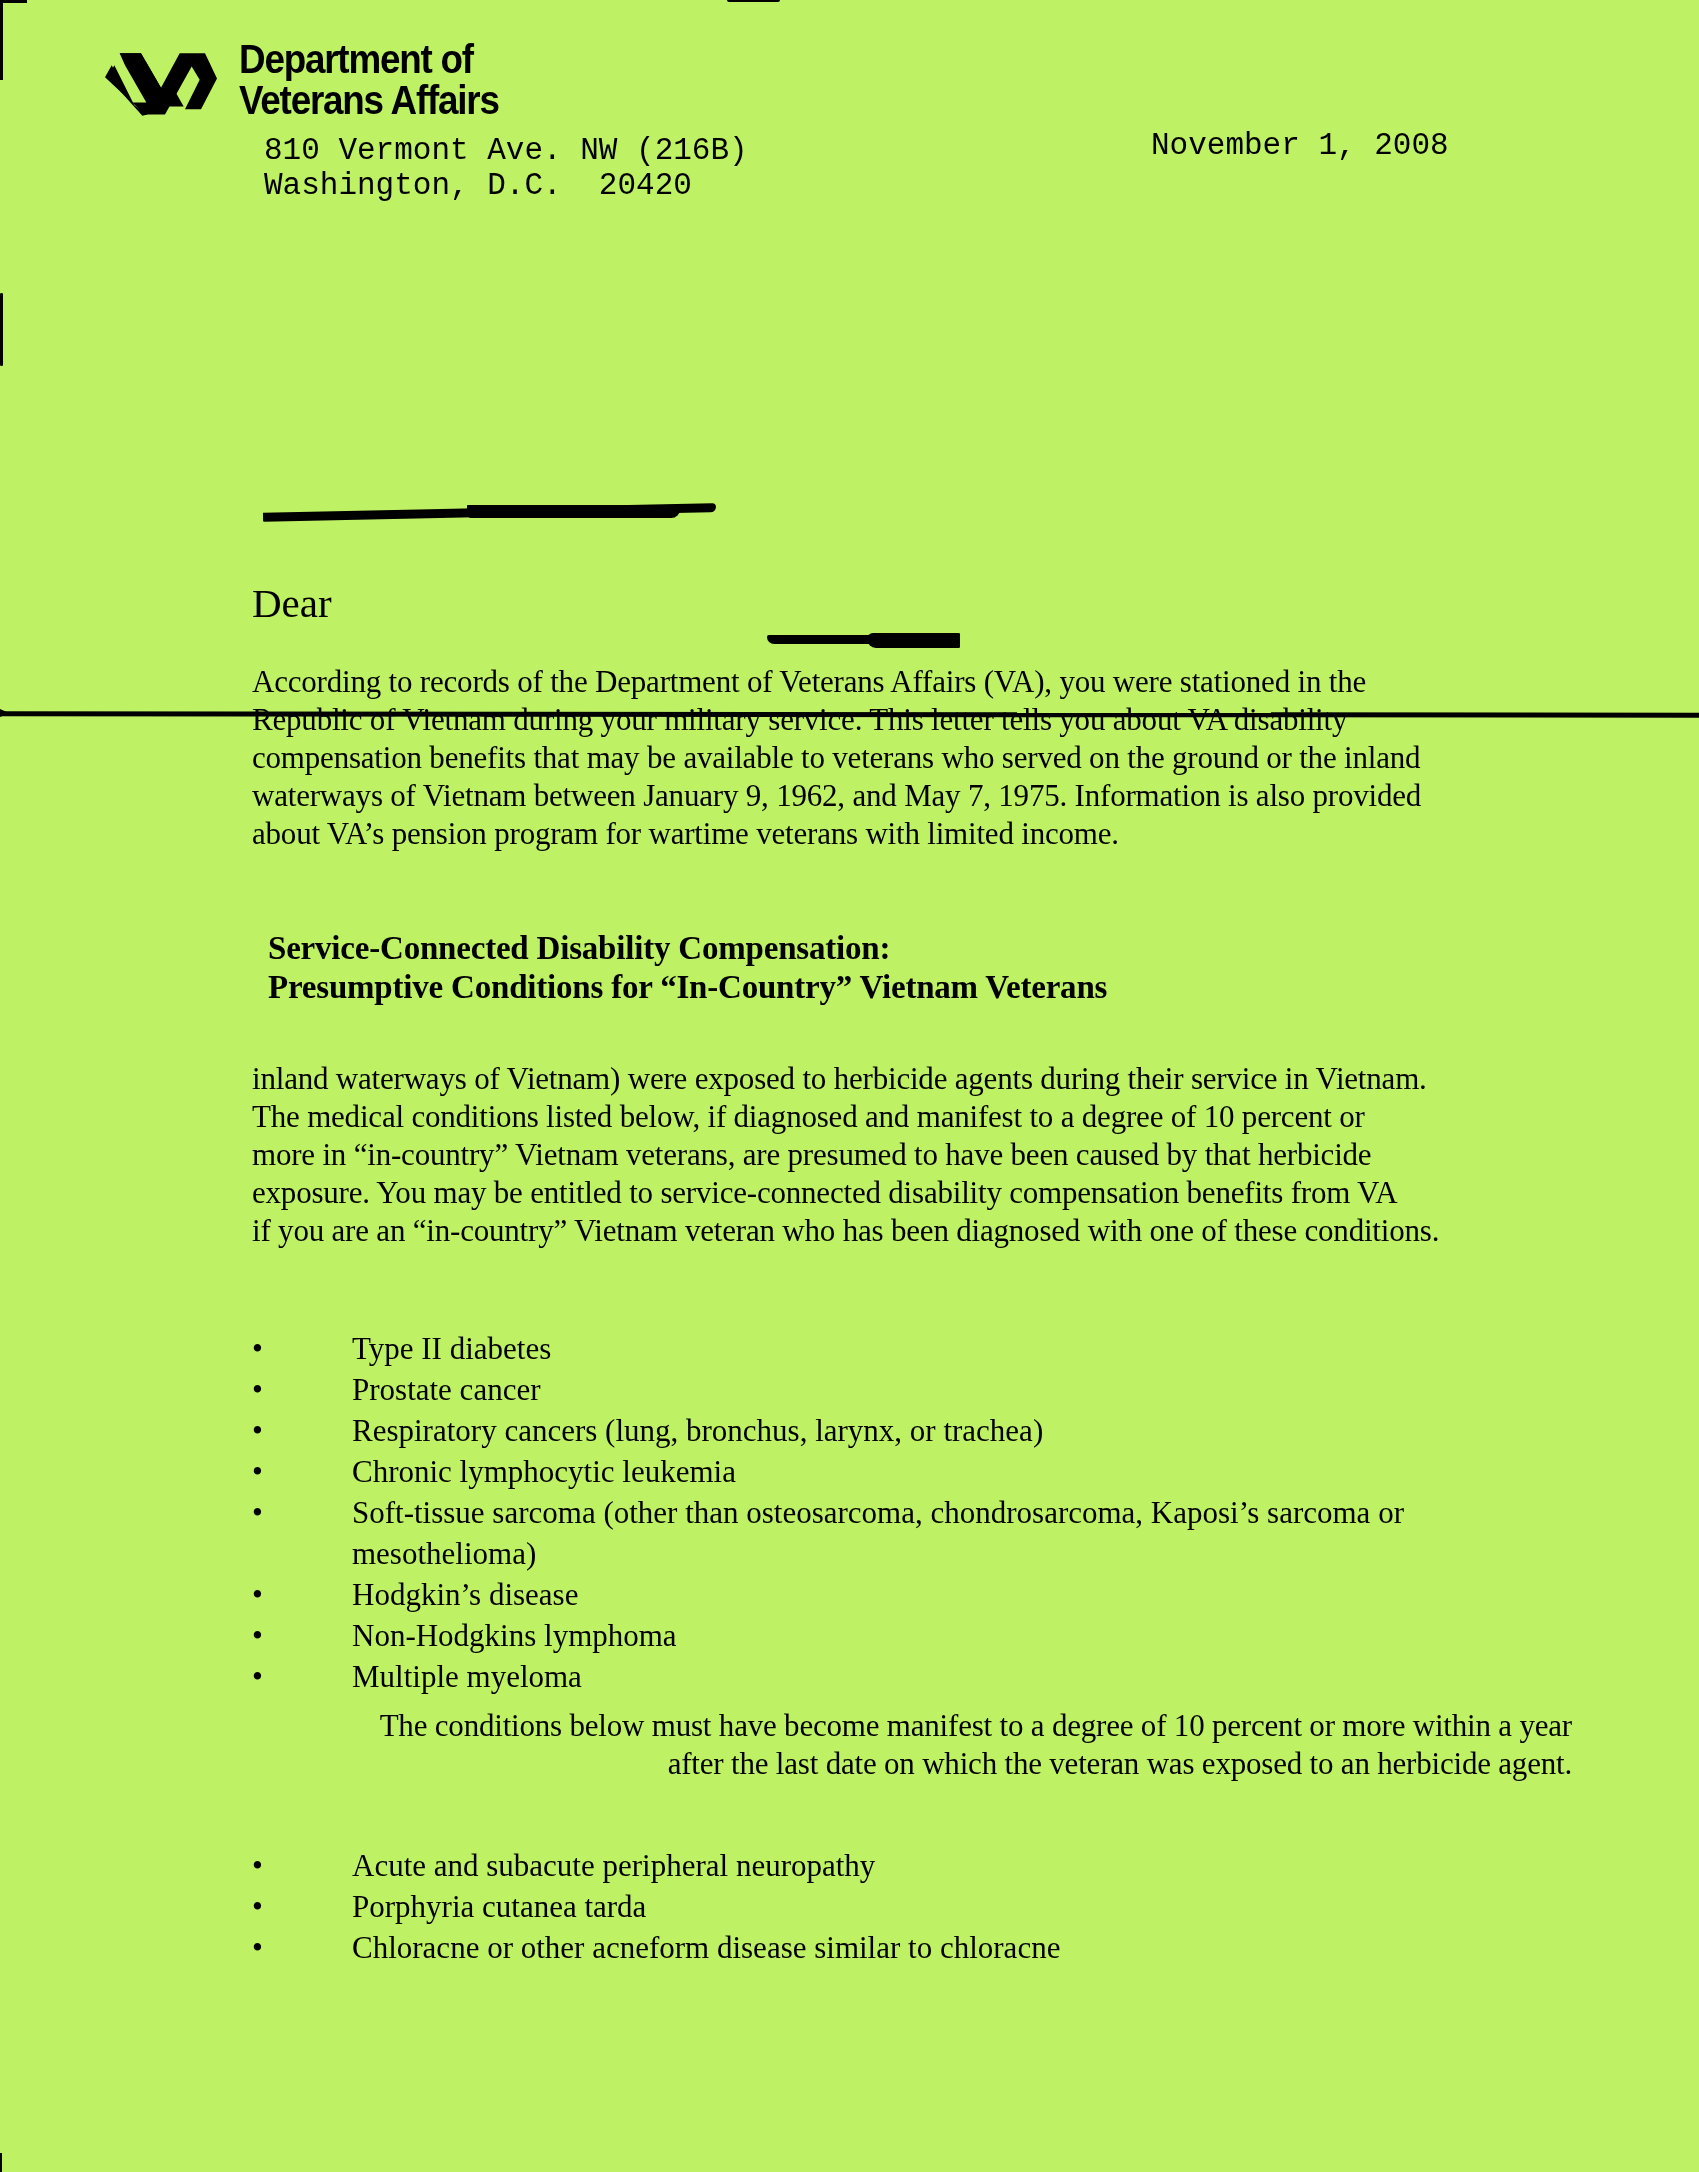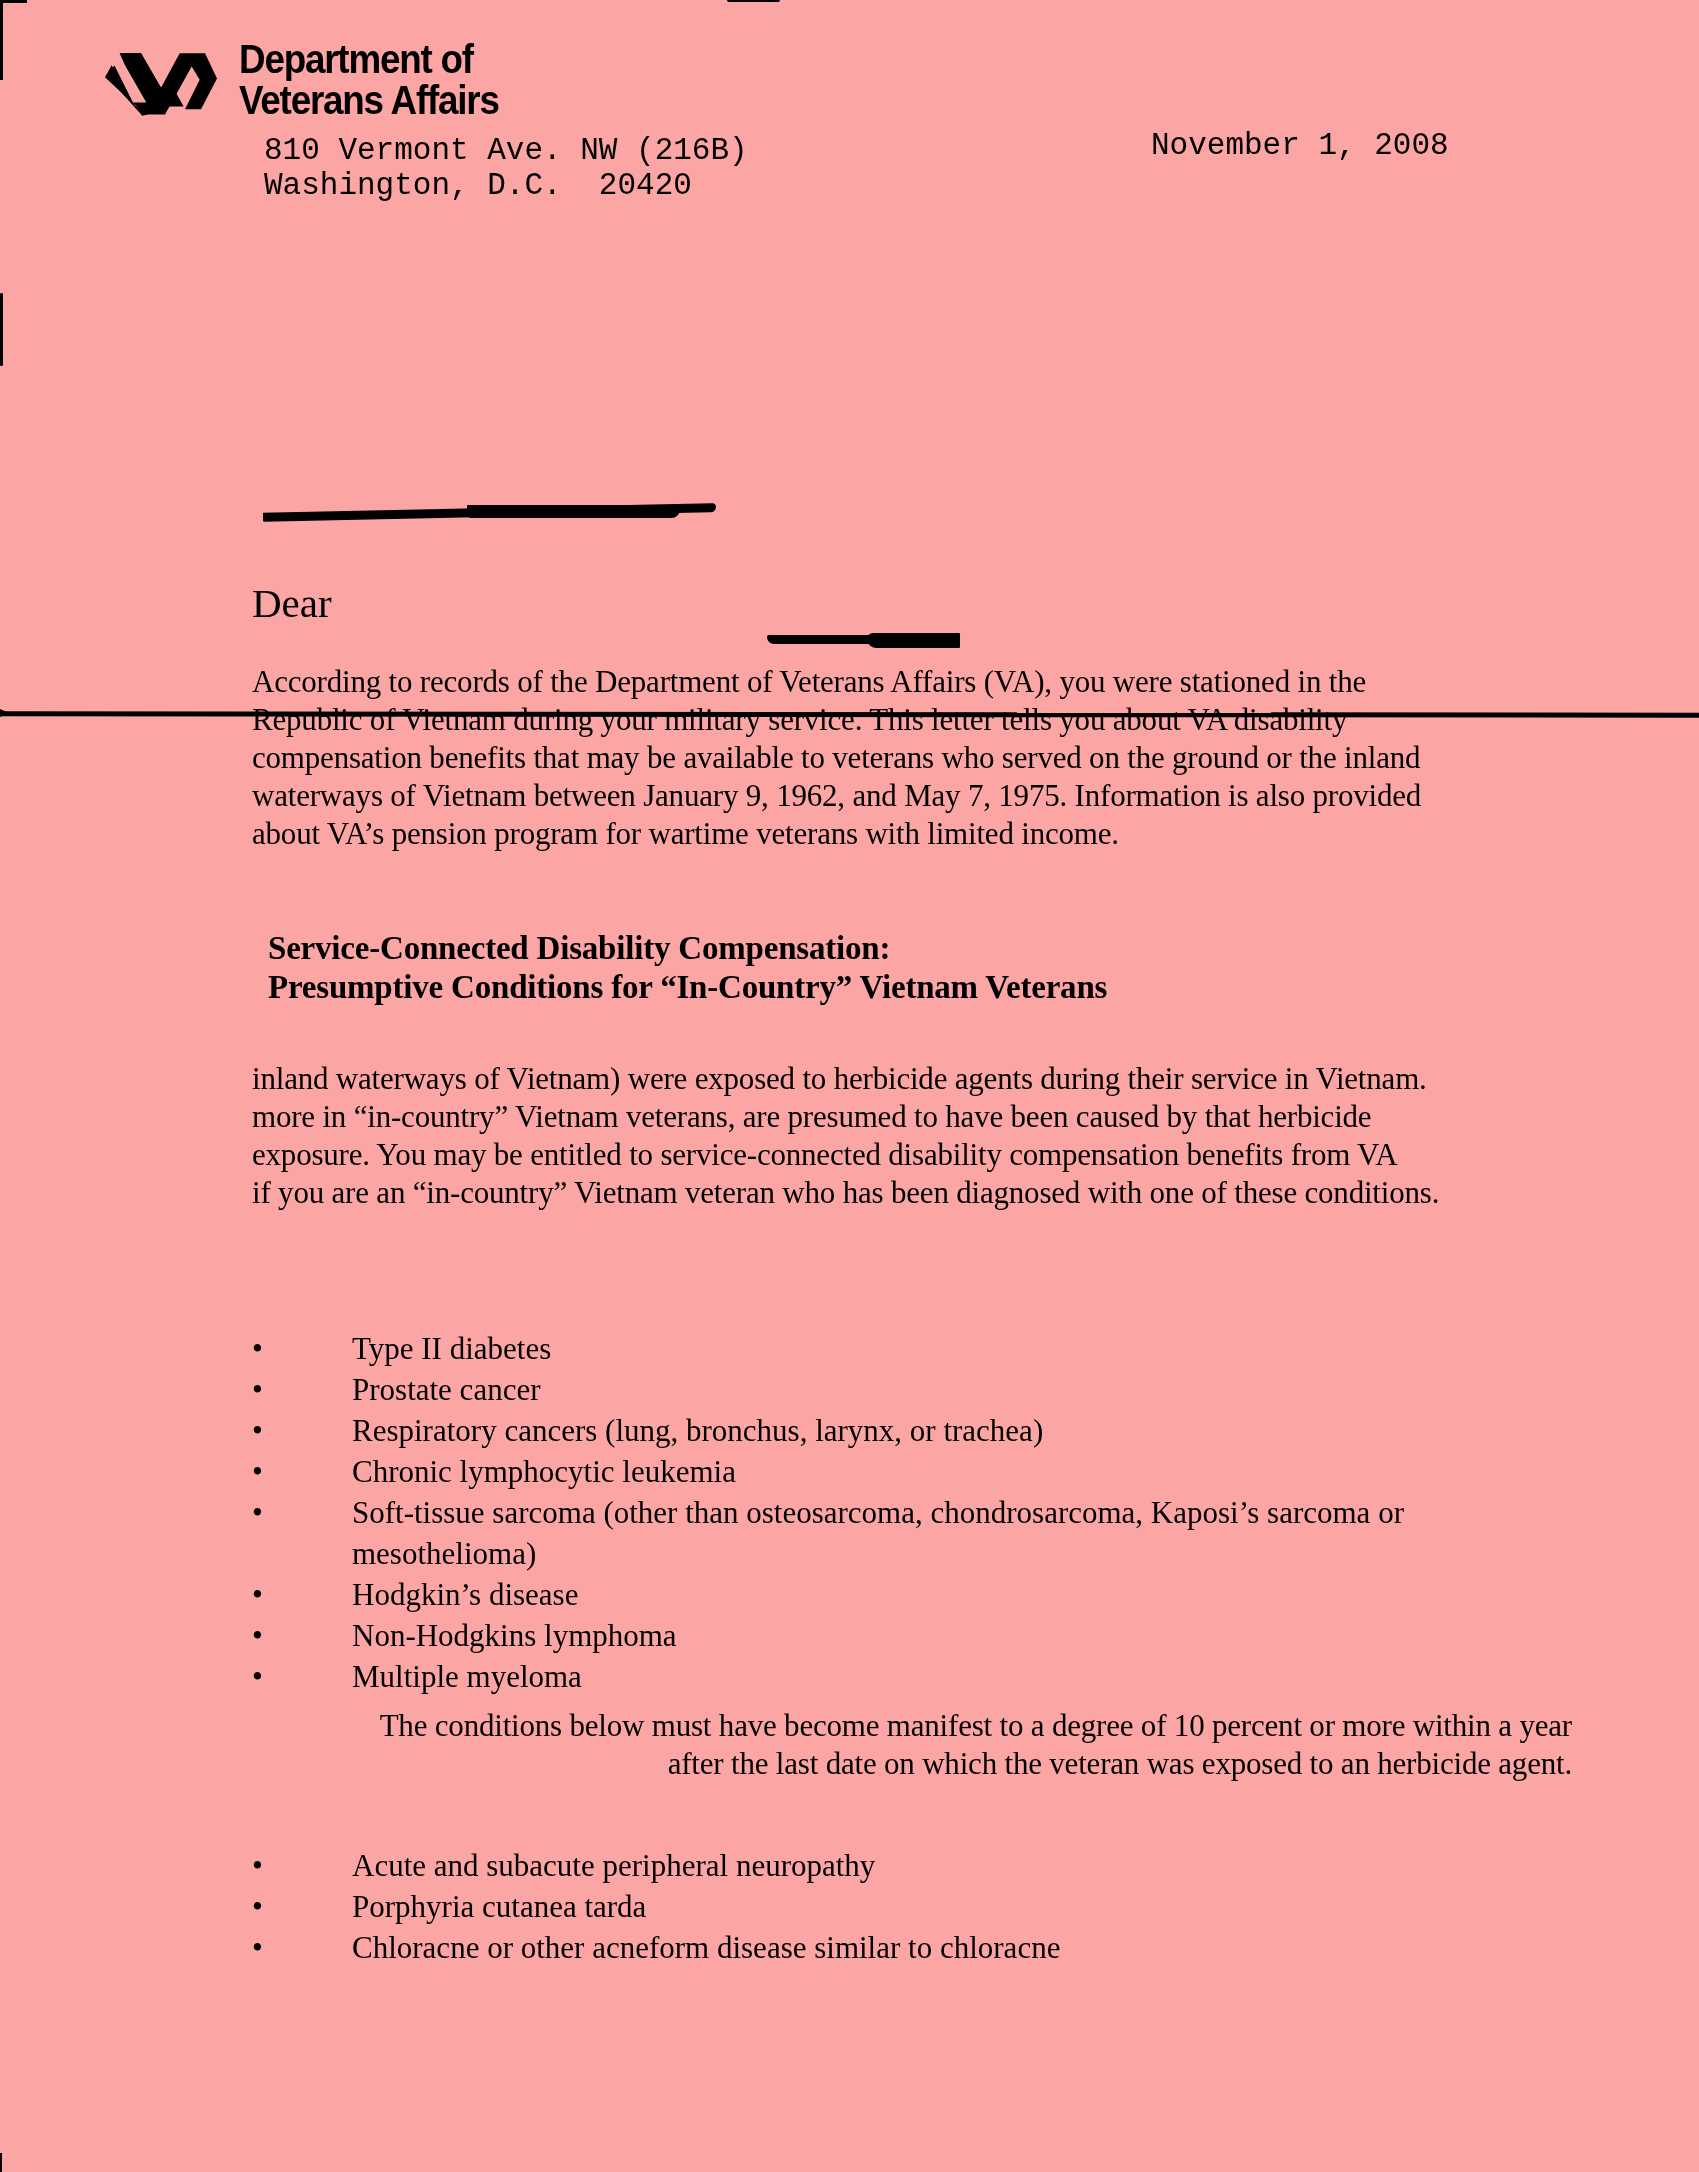--- a/index.html
+++ b/index.html
@@ -1,17 +1,17 @@
 <!DOCTYPE html>
 <html style="font-size:10.7px"><head>
 <meta charset="utf-8">
 <style>
   html, body { margin: 0; padding: 0; background: #ffffff; }
   body { width: 1700px; height: 2172px; position: relative; overflow: hidden; color: #000; }
-  .page { position: absolute; left: 0; top: 0; width: 1700px; height: 2172px; background: #fca5a5; }
+  .page { position: absolute; left: 0; top: 0; width: 1700px; height: 2172px; background: #bef264; }
 
   
   .edge-left-top { position: absolute; left: 0; top: 0; width: 3.3px; height: 80px; background: #000; }
   .edge-left-top2 { position: absolute; left: 0; top: 0; width: 27px; height: 2.7px; background: #000; }
   .edge-left-mid { position: absolute; left: 0; top: 293px; width: 2.7px; height: 73px; background: #000; border-radius: 1.3px; }
   .edge-left-bot { position: absolute; left: 0; top: 2153px; width: 2px; height: 19.3px; background: #000; }
   .edge-top-mid { position: absolute; left: 727px; top: 0; width: 53px; height: 2px; background: #000; border-radius: 0 0 27px 27px; }
 
   
   .logo { position: absolute; left: 105px; top: 41px; width: 112px; height: 79px; }
@@ -88,20 +88,21 @@
   <div class="strike-bar"></div>
   <div class="strike-arrow"></div>
 
   <div class="heading">
     <span class="line">Service-Connected Disability Compensation:</span>
     <span class="line">Presumptive Conditions for “In-Country” Vietnam Veterans</span>
   </div>
 
   <div class="body-text para2">
     <span class="line">inland waterways of Vietnam) were exposed to herbicide agents during their service in Vietnam.</span>
+    <span class="line">The medical conditions listed below, if diagnosed and manifest to a degree of 10 percent or</span>
     <span class="line">more in “in-country” Vietnam veterans, are presumed to have been caused by that herbicide</span>
     <span class="line">exposure.  You may be entitled to service-connected disability compensation benefits from VA</span>
     <span class="line">if you are an “in-country” Vietnam veteran who has been diagnosed with one of these conditions.</span>
   </div>
 
   <ul class="list list1">
     <li><span class="bullet">•</span><span>Type II diabetes</span></li>
     <li><span class="bullet">•</span><span>Prostate cancer</span></li>
     <li><span class="bullet">•</span><span>Respiratory cancers (lung, bronchus, larynx, or trachea)</span></li>
     <li><span class="bullet">•</span><span>Chronic lymphocytic leukemia</span></li>

